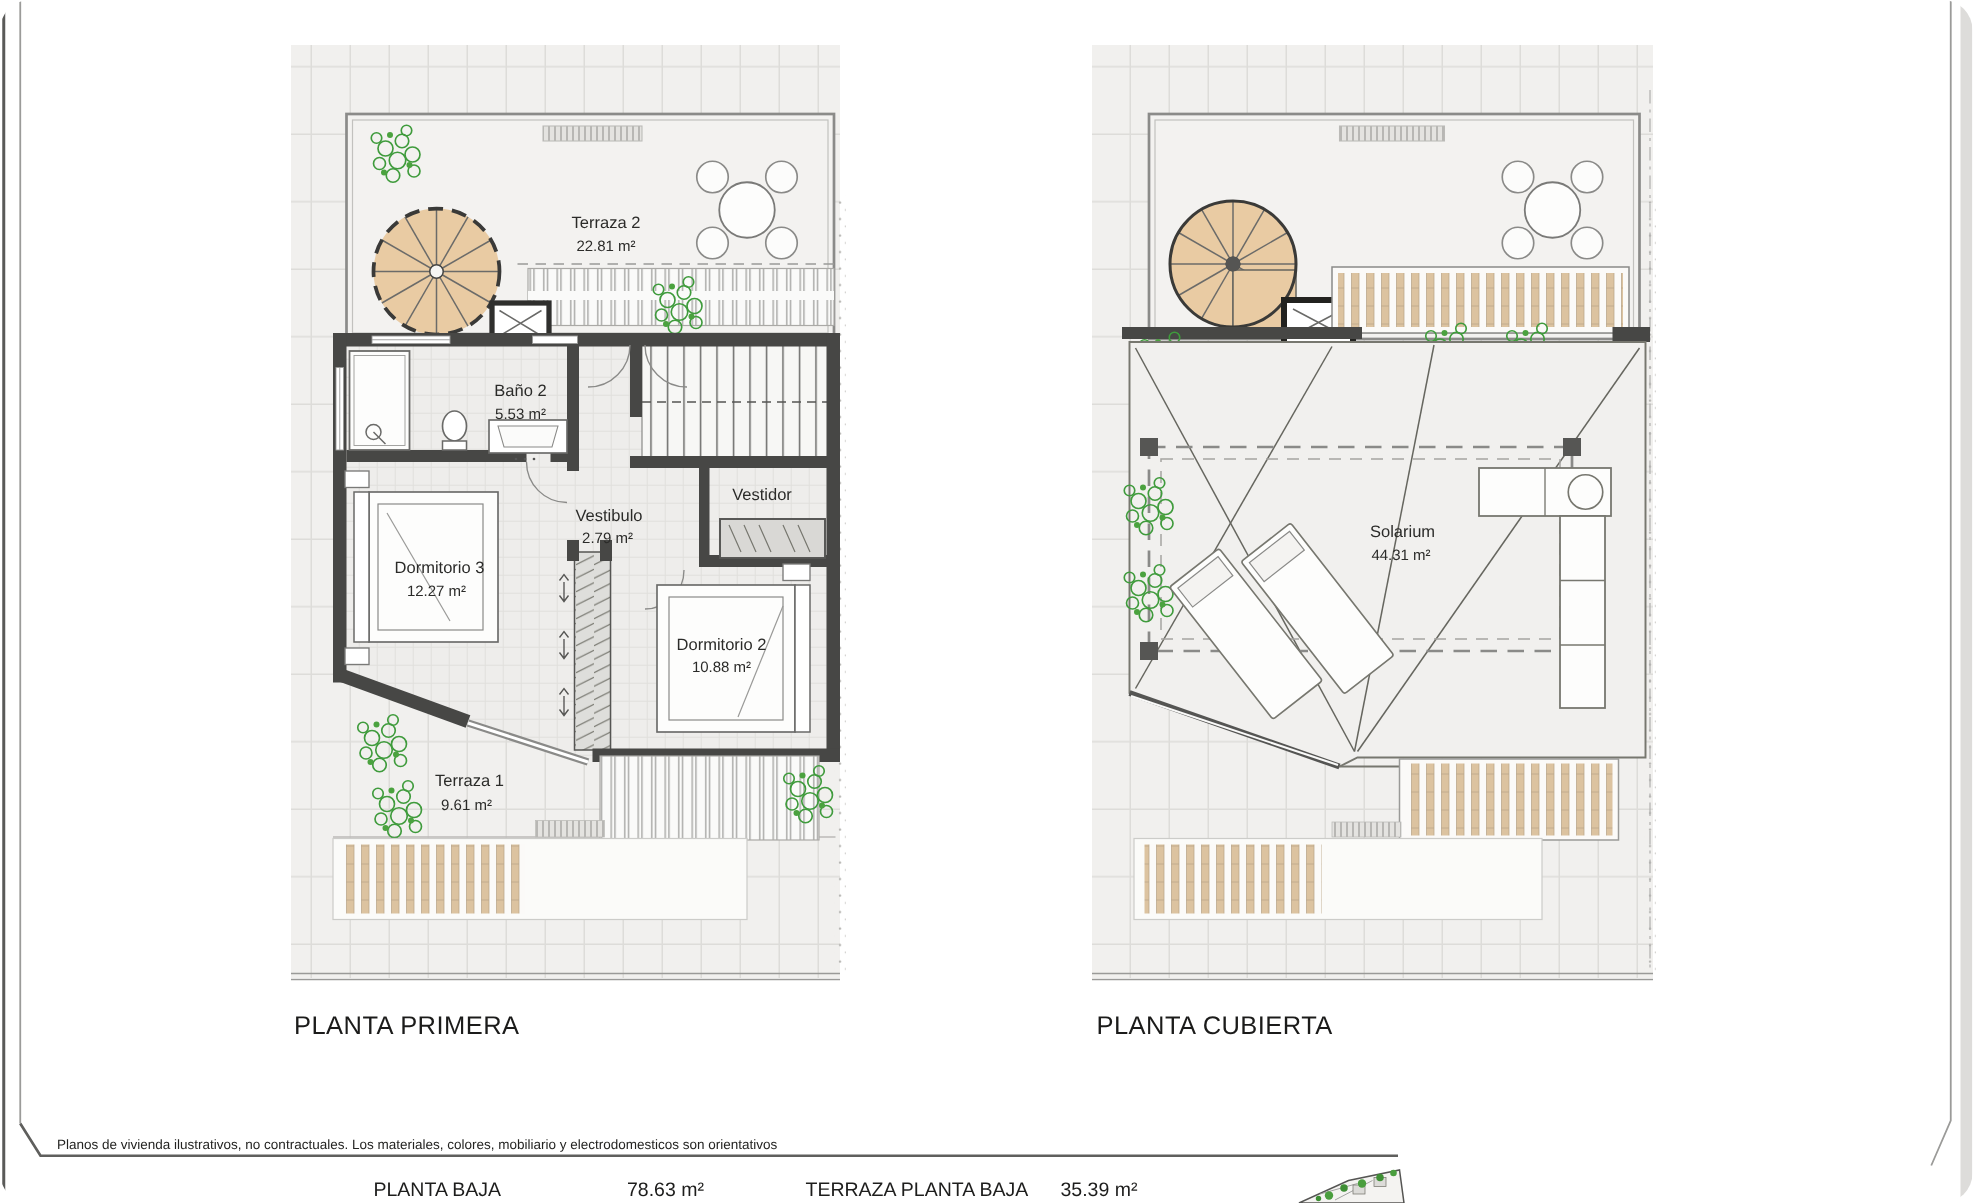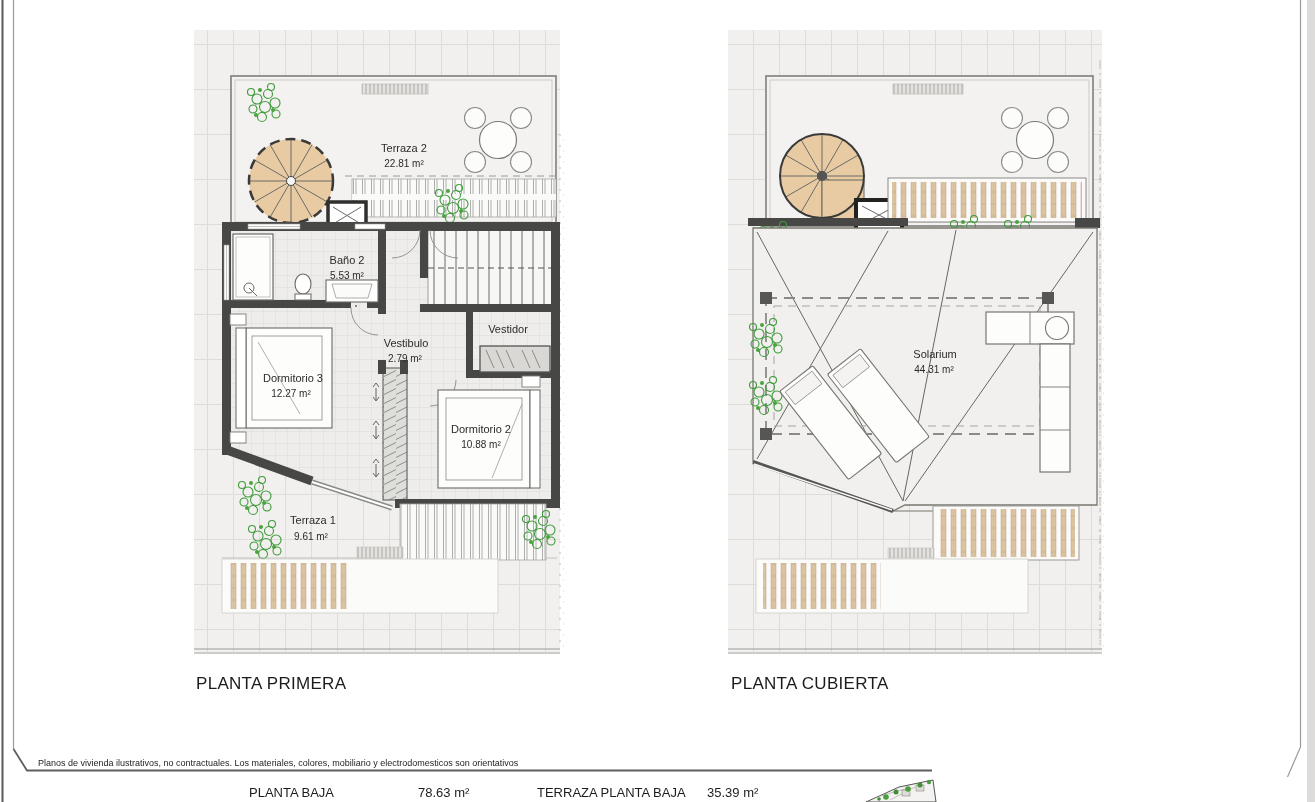--- a/index.html
+++ b/index.html
@@ -1,17 +1,17 @@
 <!DOCTYPE html>
 <html><head>
 <meta charset="utf-8">
 <style>
   html,body{margin:0;padding:0;background:#ffffff;}
   #sheet{position:relative;width:1315px;height:802px;background:#fff;overflow:hidden;
-         font-family:"Liberation Sans", sans-serif;}
+         font-family:"Liberation Sans", sans-serif;border-radius:20px;}
   svg text{font-family:"Liberation Sans", sans-serif;fill:#222220;}
   .room{font-size:11px;text-anchor:middle;fill:#2b2b29;}
   .area{font-size:10px;text-anchor:middle;fill:#2b2b29;}
   .title{font-size:17px;letter-spacing:.3px;fill:#1b1b1a;}
   .tbl{font-size:13px;fill:#1d1d1c;}
   .disc{font-size:9px;fill:#242422;}
 </style>
 </head>
 <body>
 

